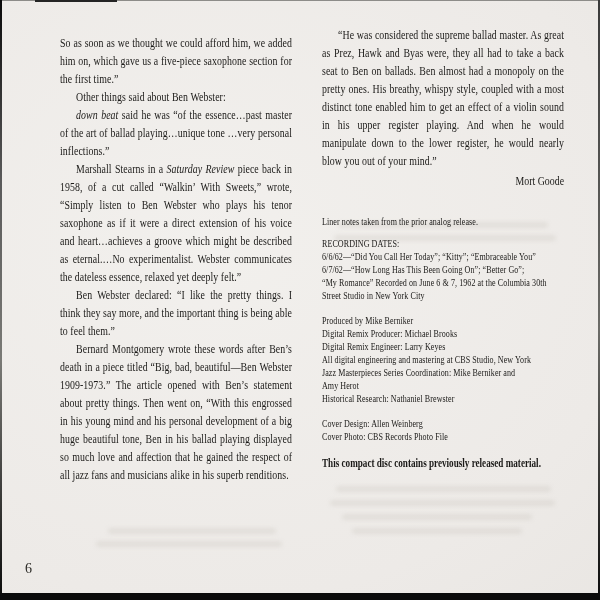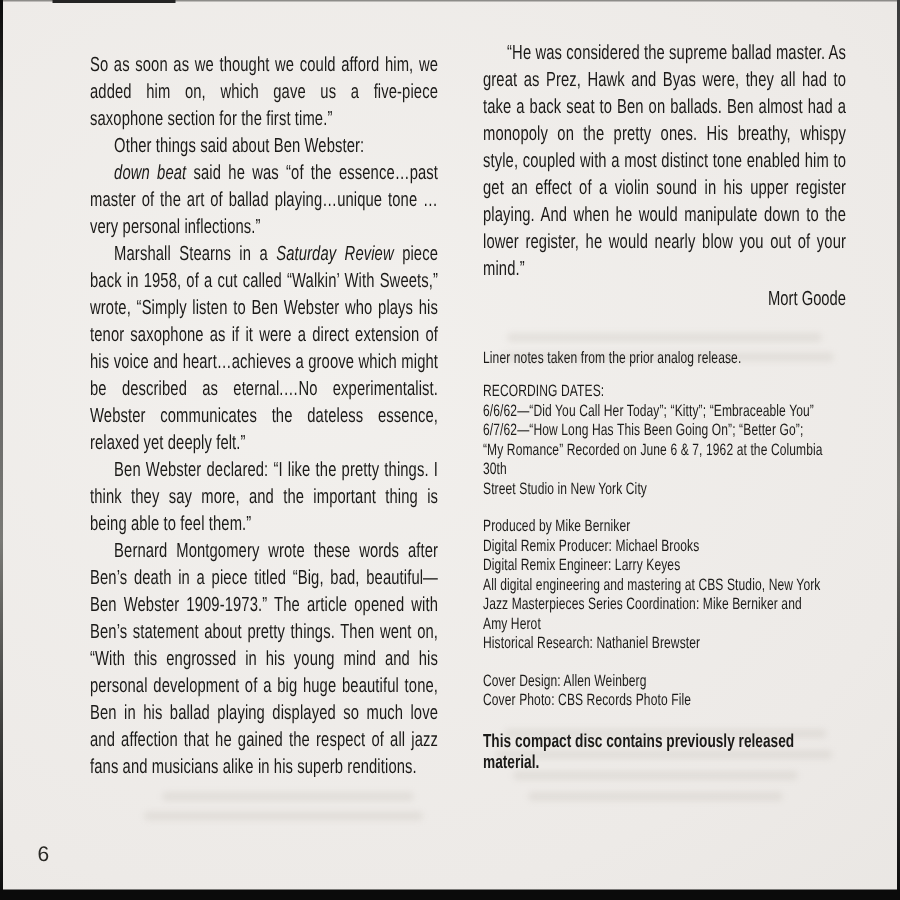--- a/index.html
+++ b/index.html
@@ -3,21 +3,21 @@
 <meta charset="utf-8">
 <style>
   html, body { margin: 0; padding: 0; background: #777; }
   * { box-sizing: border-box; }
 
   .page {
     position: relative;
     width: 600px;
     height: 600px;
     overflow: hidden;
-    font-family: Liberation Sans, sans-serif;
+    font-family: Liberation Serif, serif;
     color: #1b1a18;
     background:
       radial-gradient(130% 110% at 35% 40%, #f2f0ed 0%, #edeae7 55%, #e5e2de 100%);
   }
 
   
   .edge { position: absolute; z-index: 5; }
   .edge-left   { left: 0; top: 0; width: 2px; height: 100%;
                  background: linear-gradient(#0a0a0a, #5a5a5a 30%, #7a7a76 60%, #0a0a0a); }
   .edge-right  { right: 0; top: 0; width: 2px; height: 100%;

